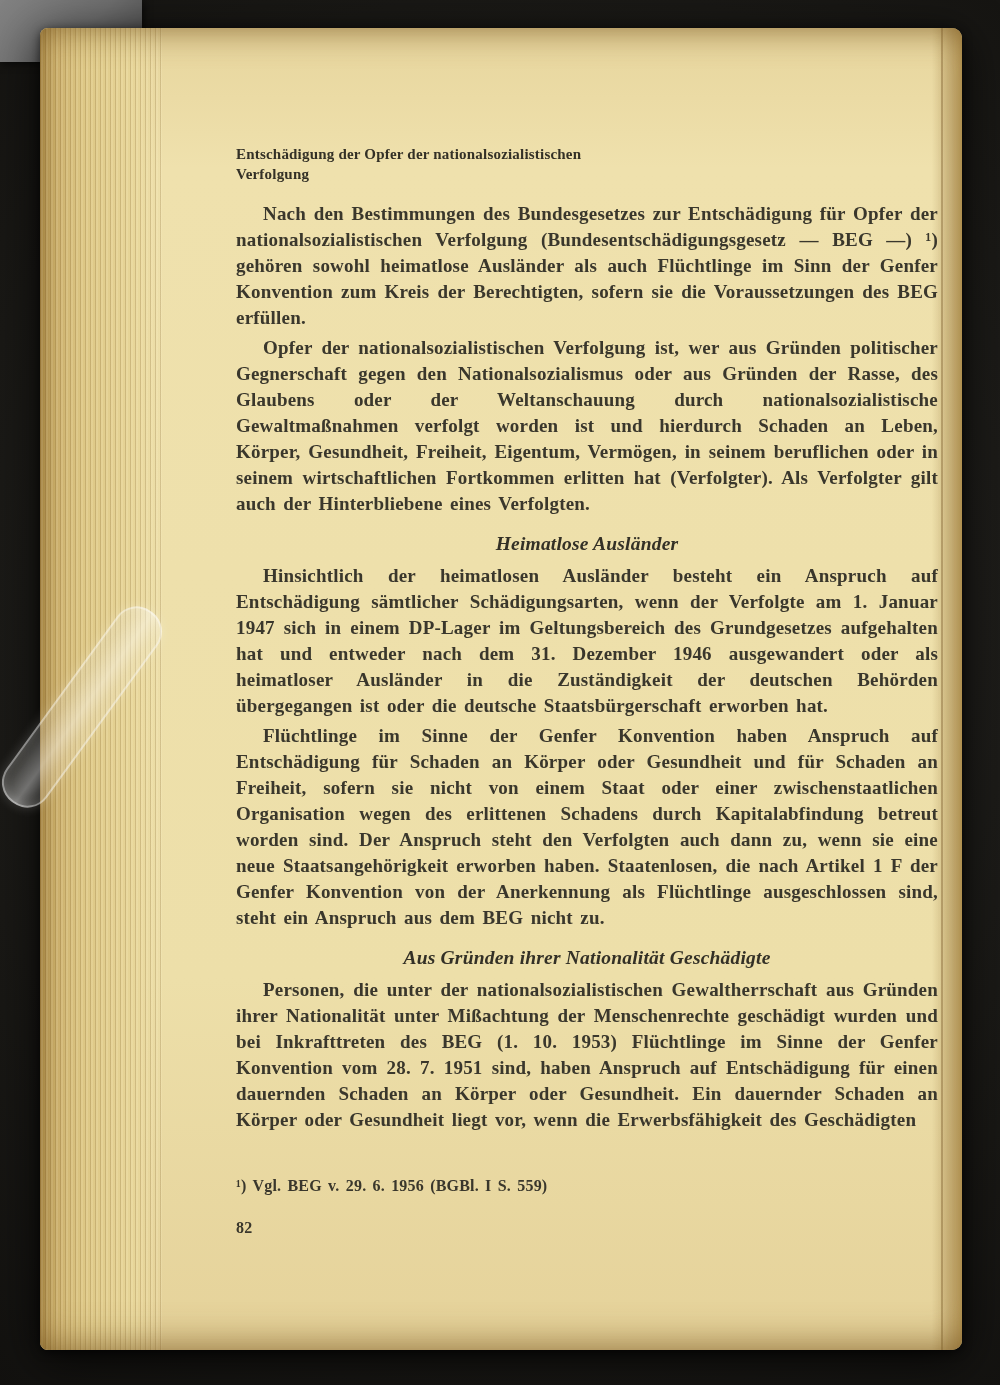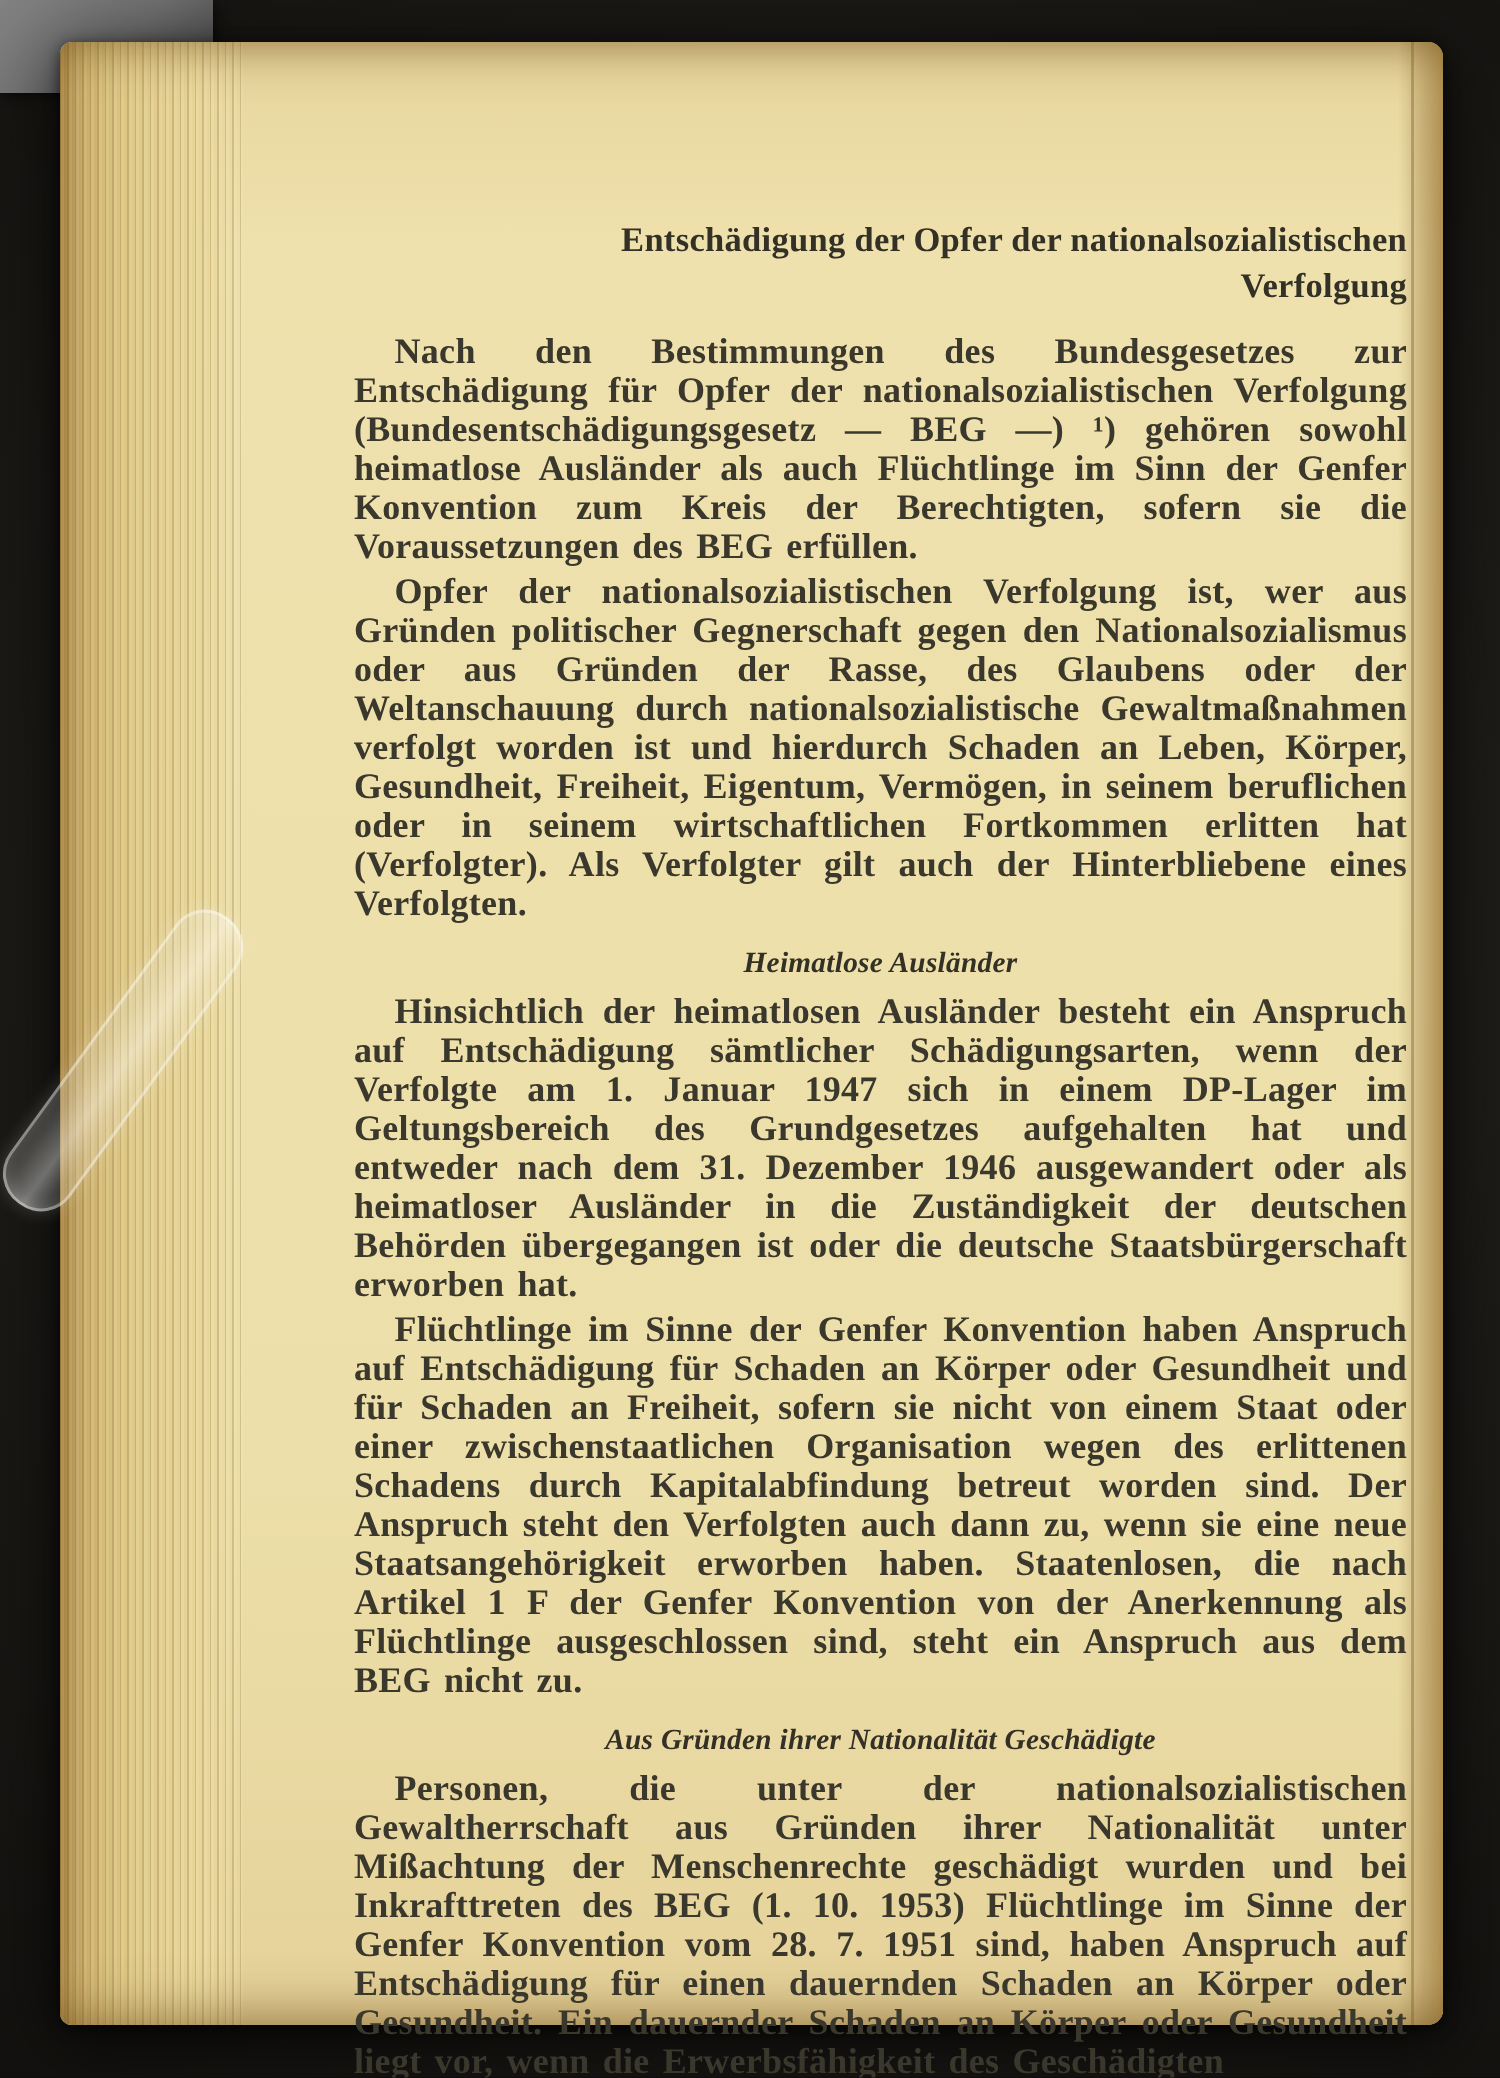--- a/index.html
+++ b/index.html
@@ -84,28 +84,28 @@
     position: absolute;
     left: 196px;
     top: 116px;
     width: 702px;
     color: #3a372c;
     font-weight: 700;
     letter-spacing: .2px;
   }
   .title {
     margin: 0 0 16px 0;
-    font-size: 23px;
+    font-size: 15px;
     line-height: 1.35;
-    text-align: right;
+    text-align: left;
     color: #333026;
   }
   .para {
     margin: 0 0 4px 0;
-    font-size: 24px;
+    font-size: 19px;
     line-height: 26px;
     text-align: justify;
     text-indent: 27px;
     word-spacing: 2.5px;
   }
   .section-heading {
     margin: 14px 0 6px 0;
     font-size: 19.5px;
     line-height: 26px;
     text-align: center;

